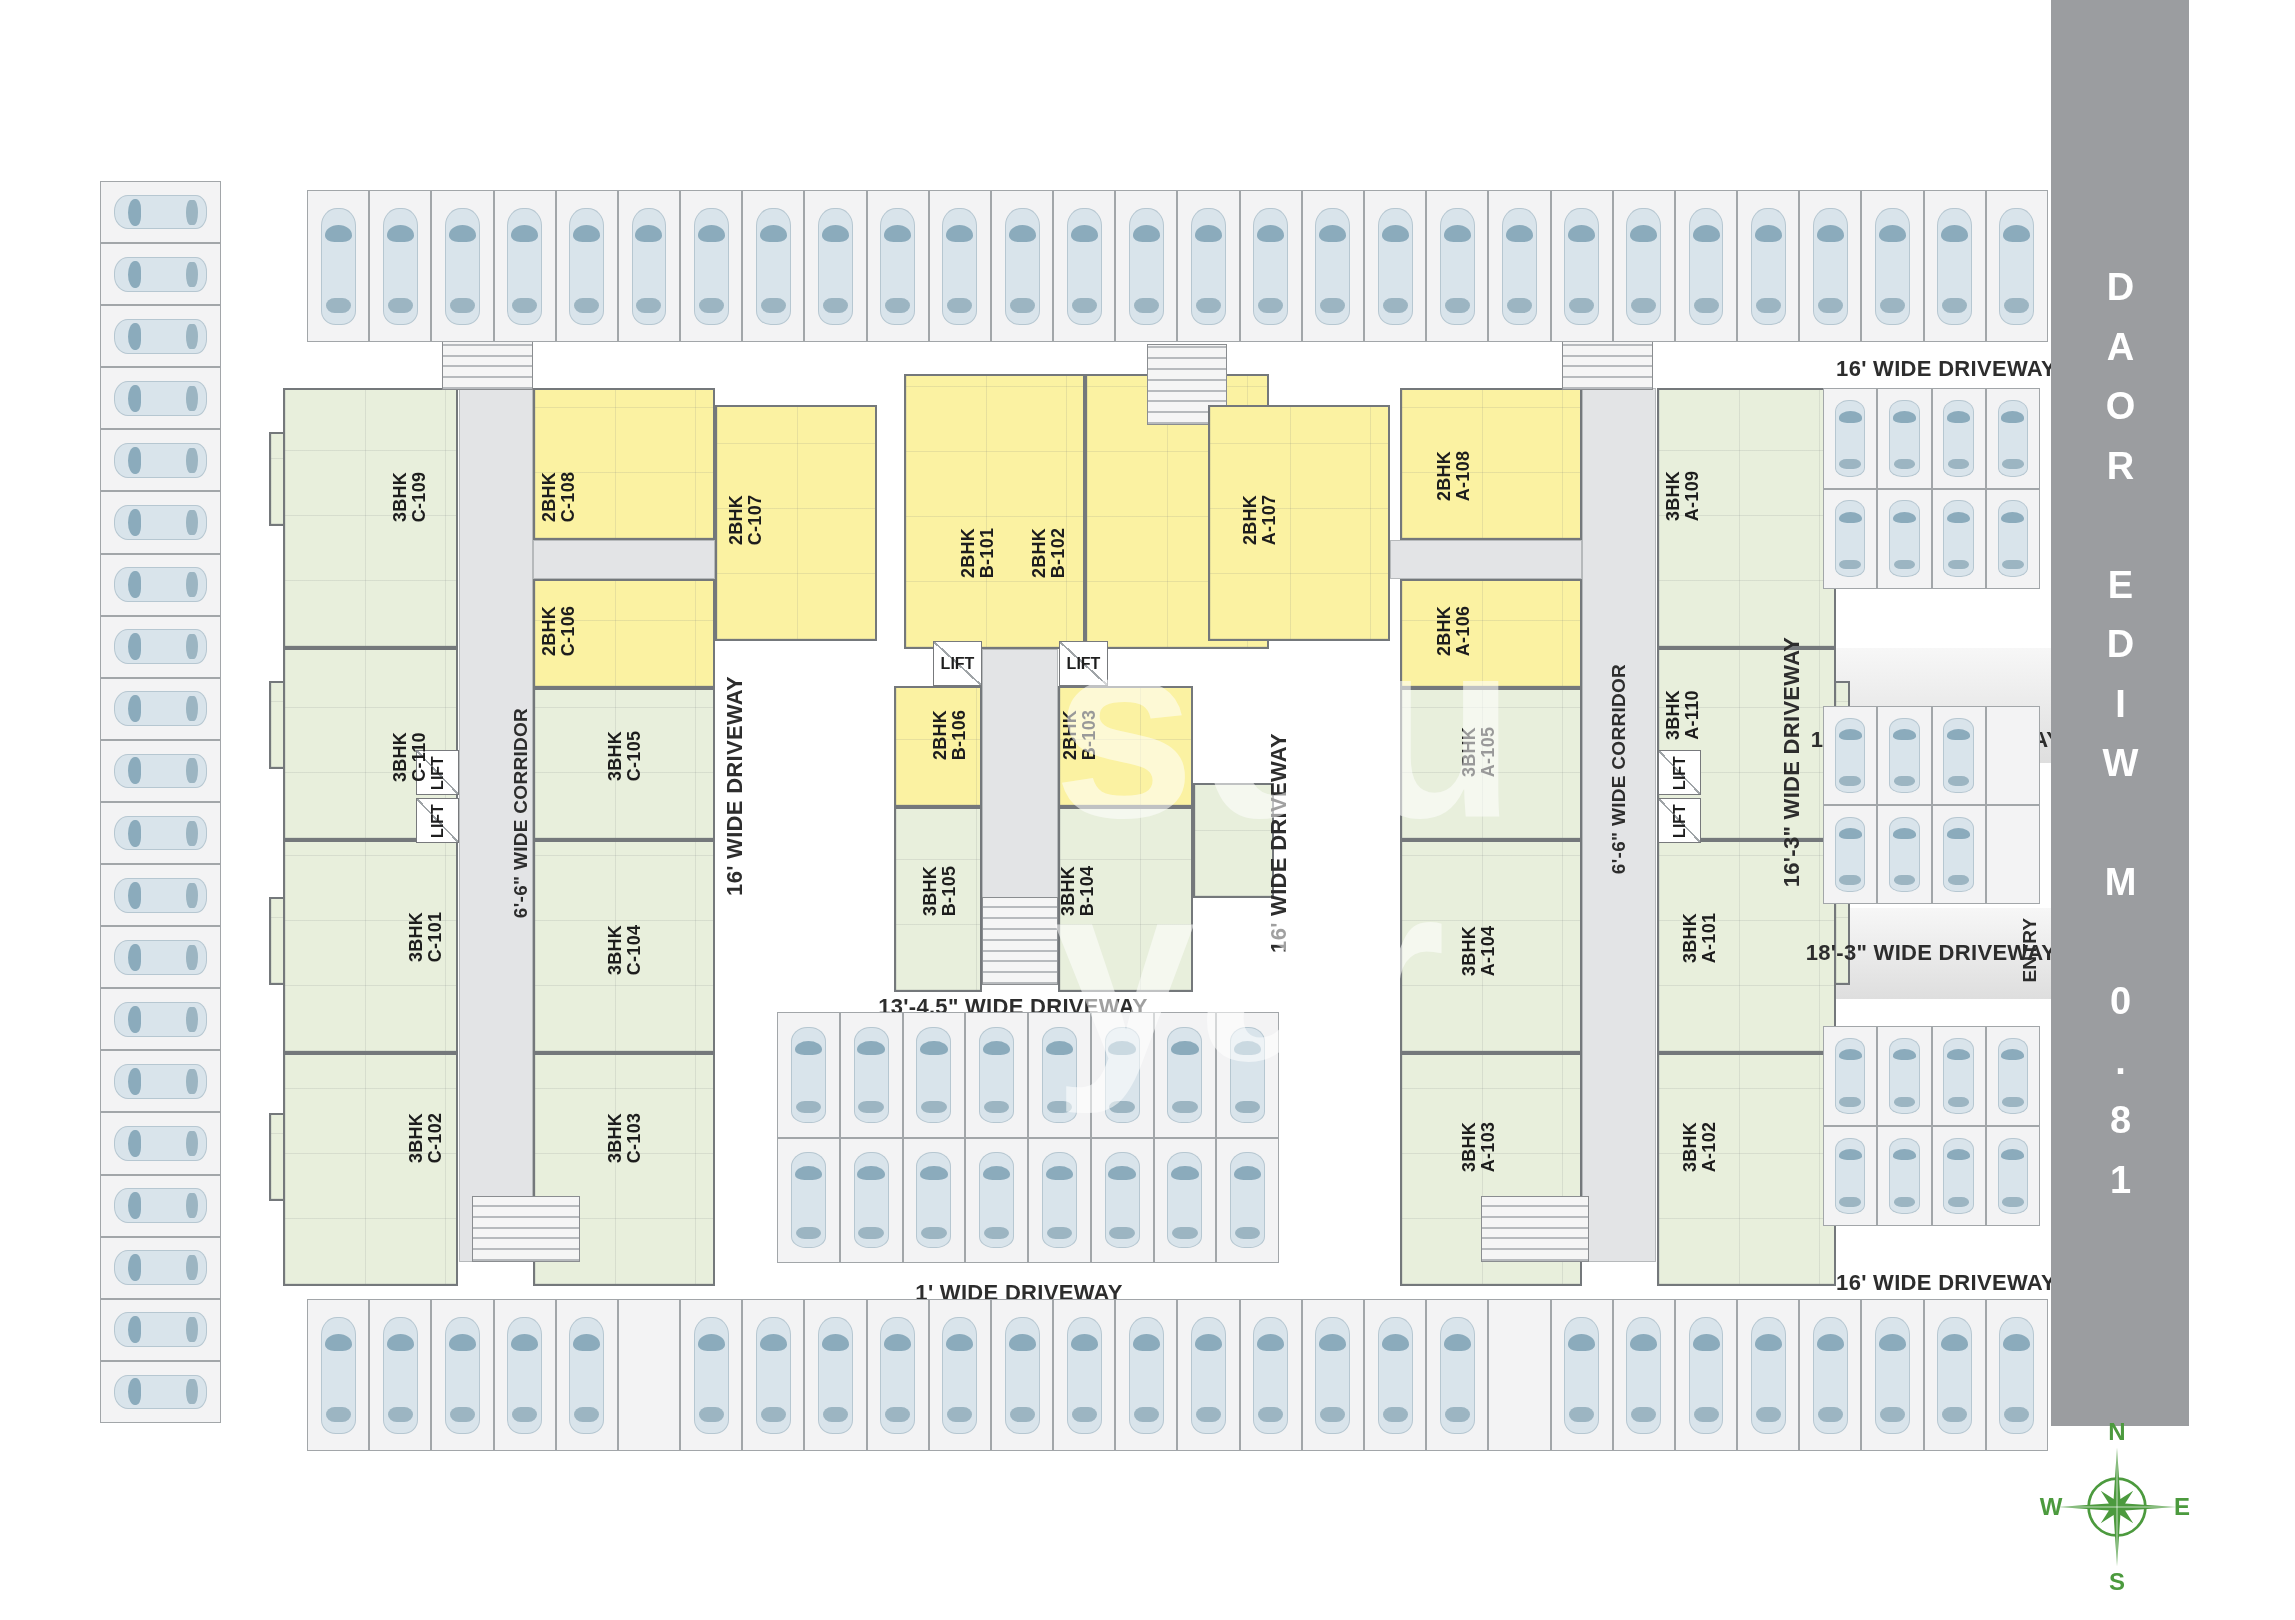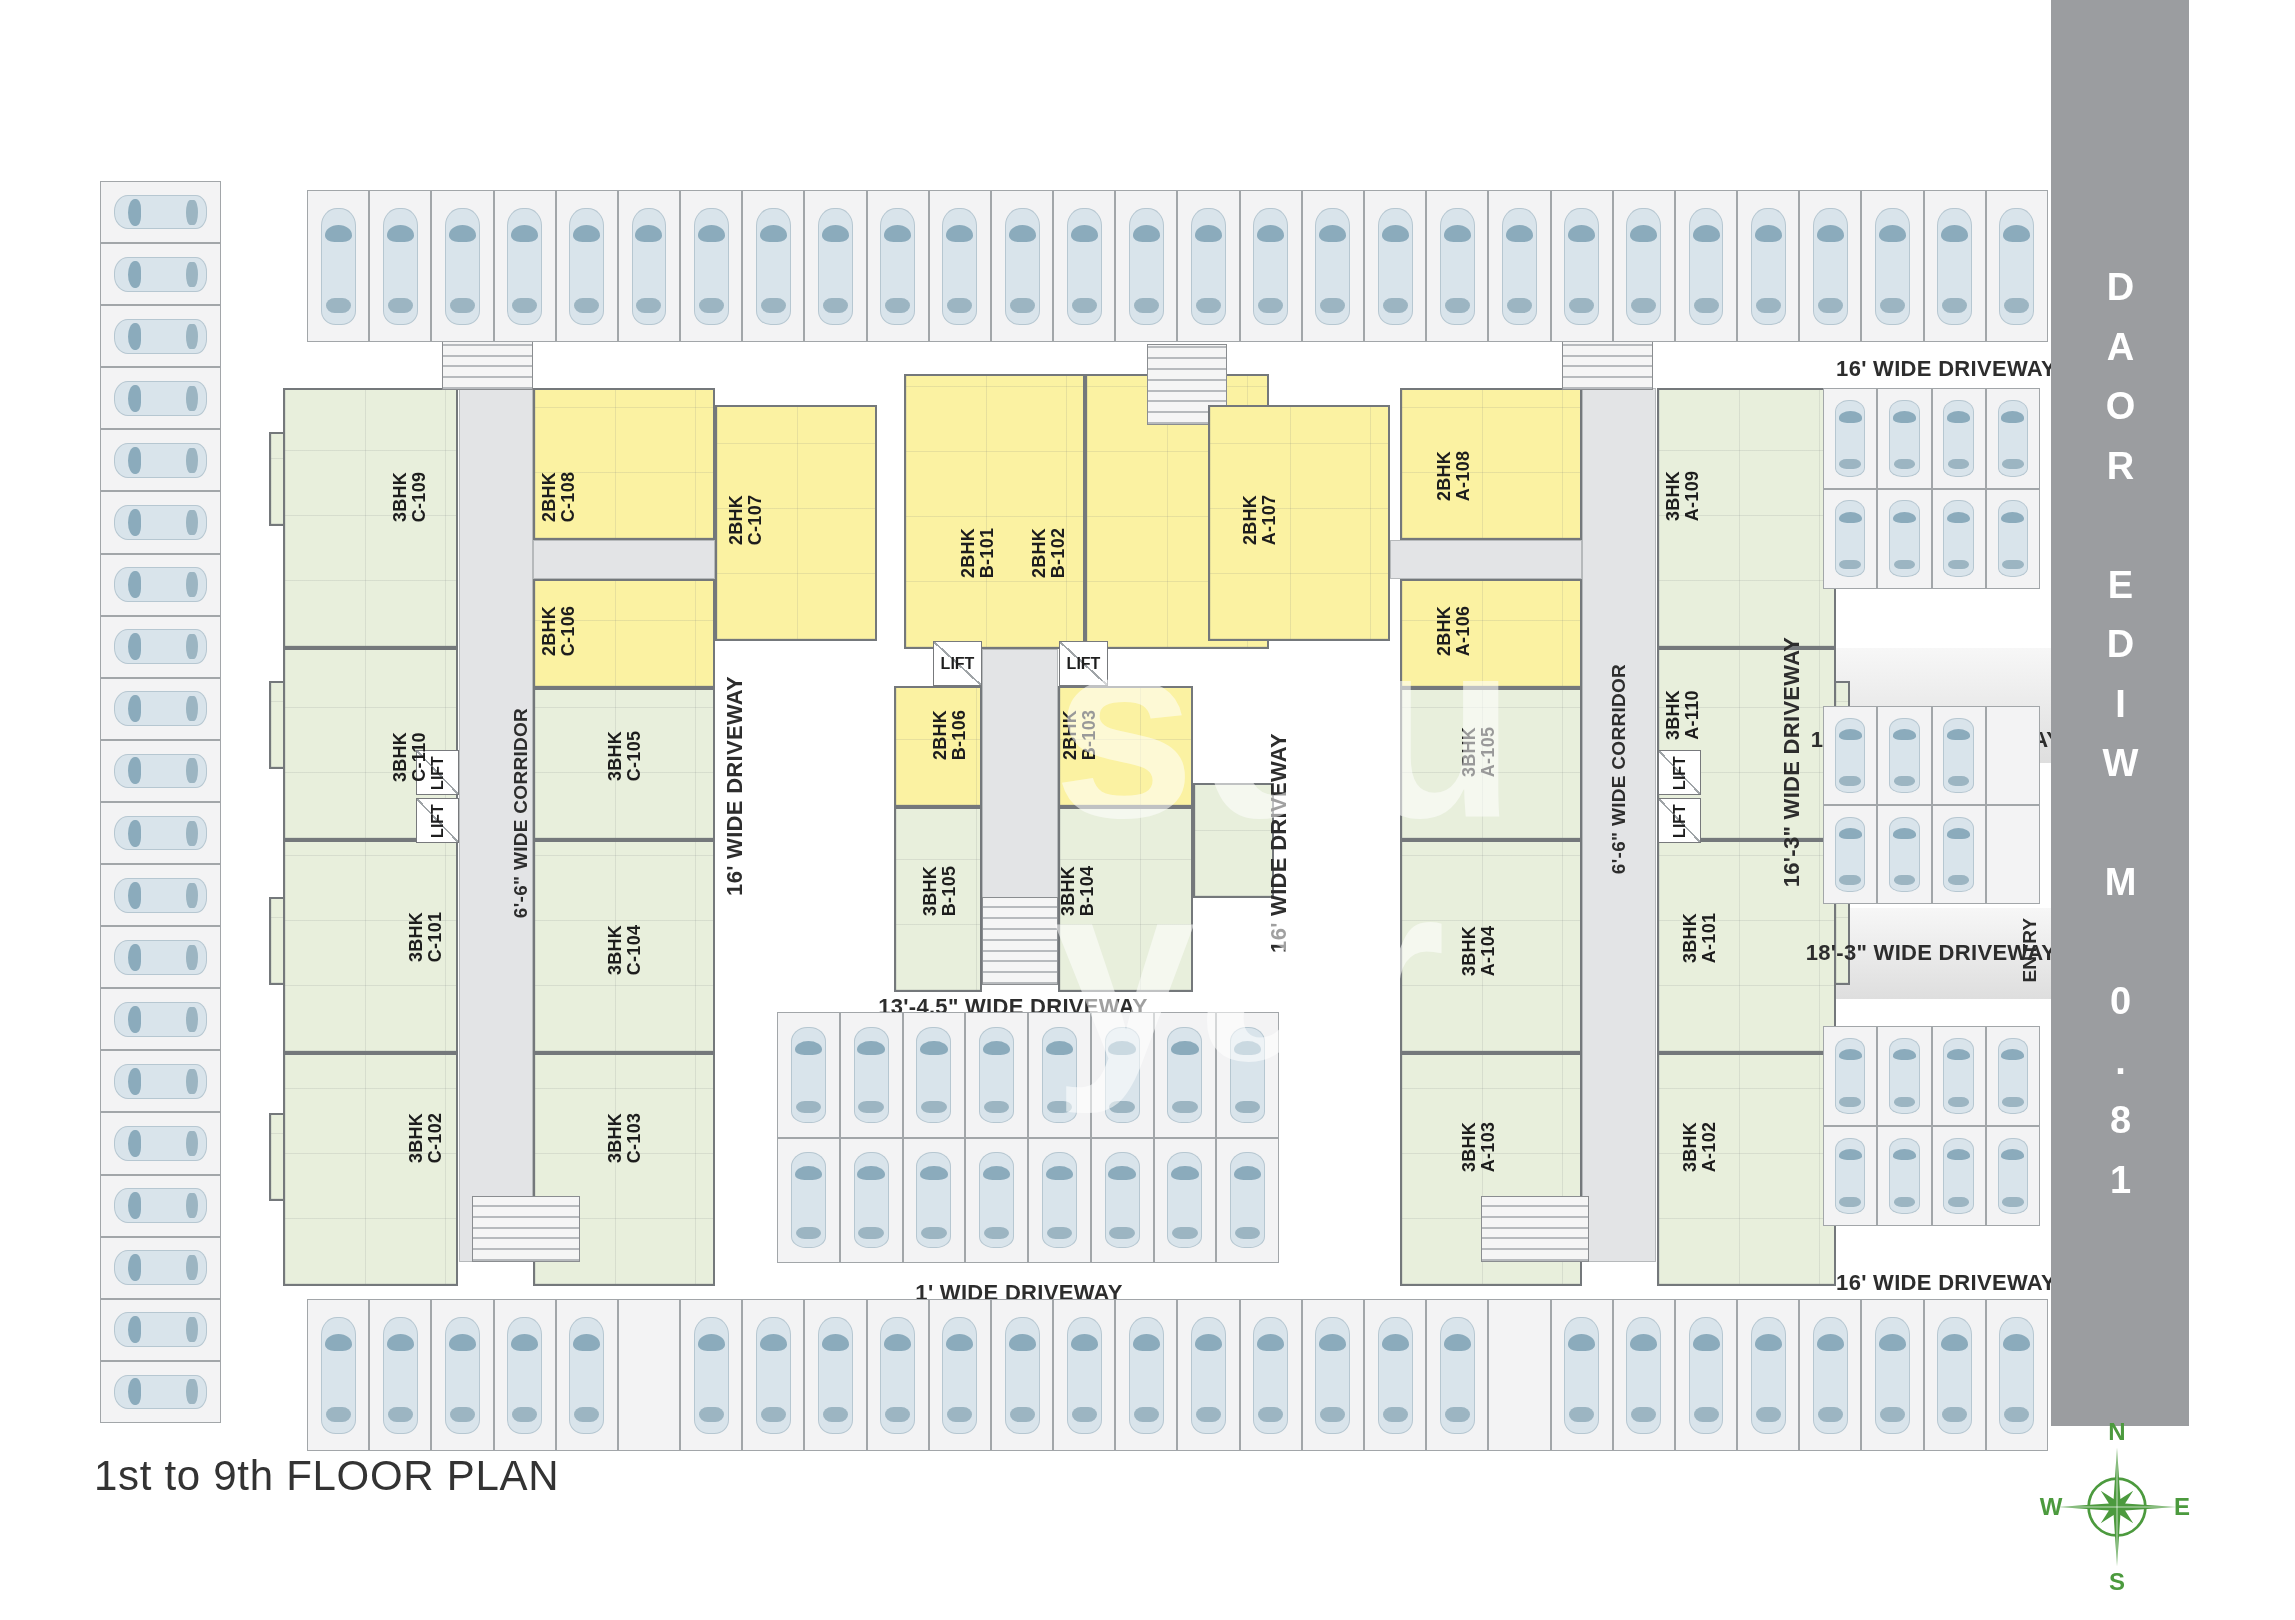--- a/index.html
+++ b/index.html
@@ -614,20 +614,19 @@
     <circle cx="105" cy="105" r="42" fill="none" stroke="#4c9a3e" stroke-width="4"></circle>
     <polygon fill="#4c9a3e" points="105,17 110,93 129,81 117,100 193,105 117,110 129,129 110,117 105,193 100,117 81,129 93,110 17,105 93,100 81,81 100,93"></polygon>
     <line x1="105" y1="17" x2="105" y2="193" stroke="#fff" stroke-width="1"></line>
     <line x1="17" y1="105" x2="193" y2="105" stroke="#fff" stroke-width="1"></line>
   </svg>
   <div class="compass-letter" style="left:2117px;top:1432px;">N</div>
   <div class="compass-letter" style="left:2182px;top:1507px;">E</div>
   <div class="compass-letter" style="left:2117px;top:1582px;">S</div>
   <div class="compass-letter" style="left:2051px;top:1507px;">W</div>
 
-  <div id="title" style="left:94px;top:1452px;">1st to 9th FLOOR PLAN</div>
   <div class="wm" style="left:1053px;top:607px;">
     <div>squ</div>
     <div>yar</div>
   </div>
 
 </div>
 
 
 </body></html>

